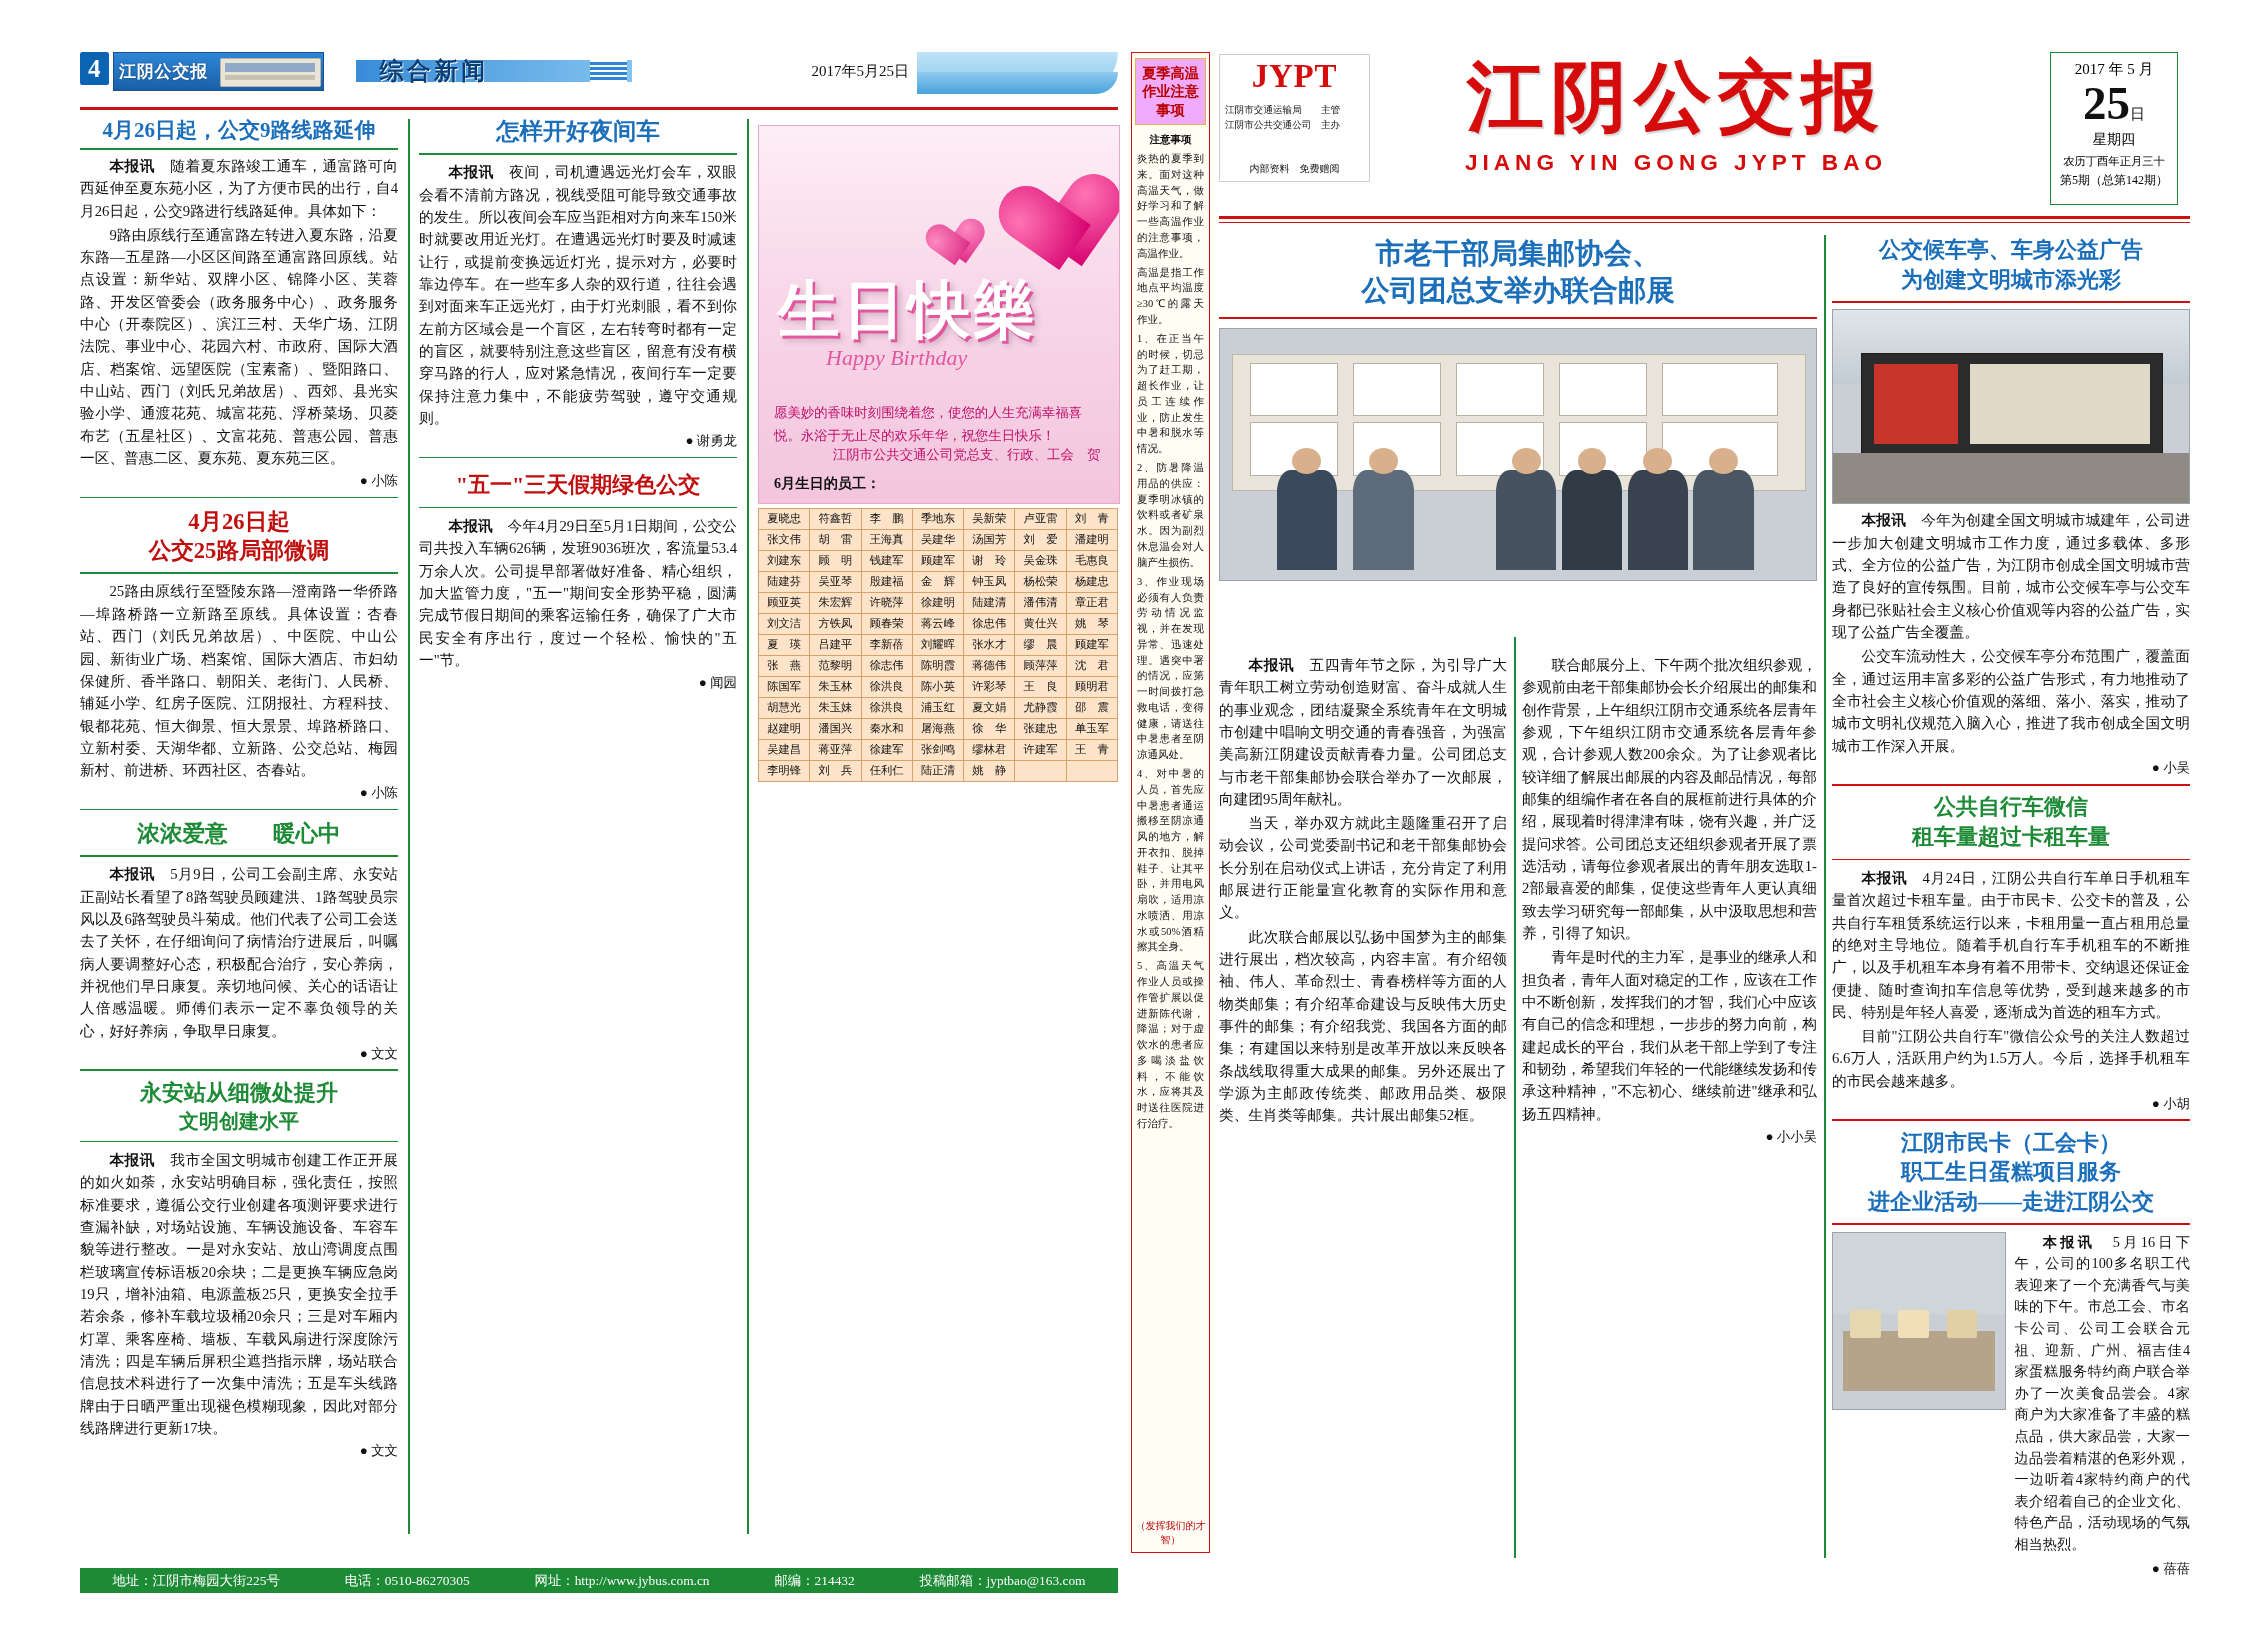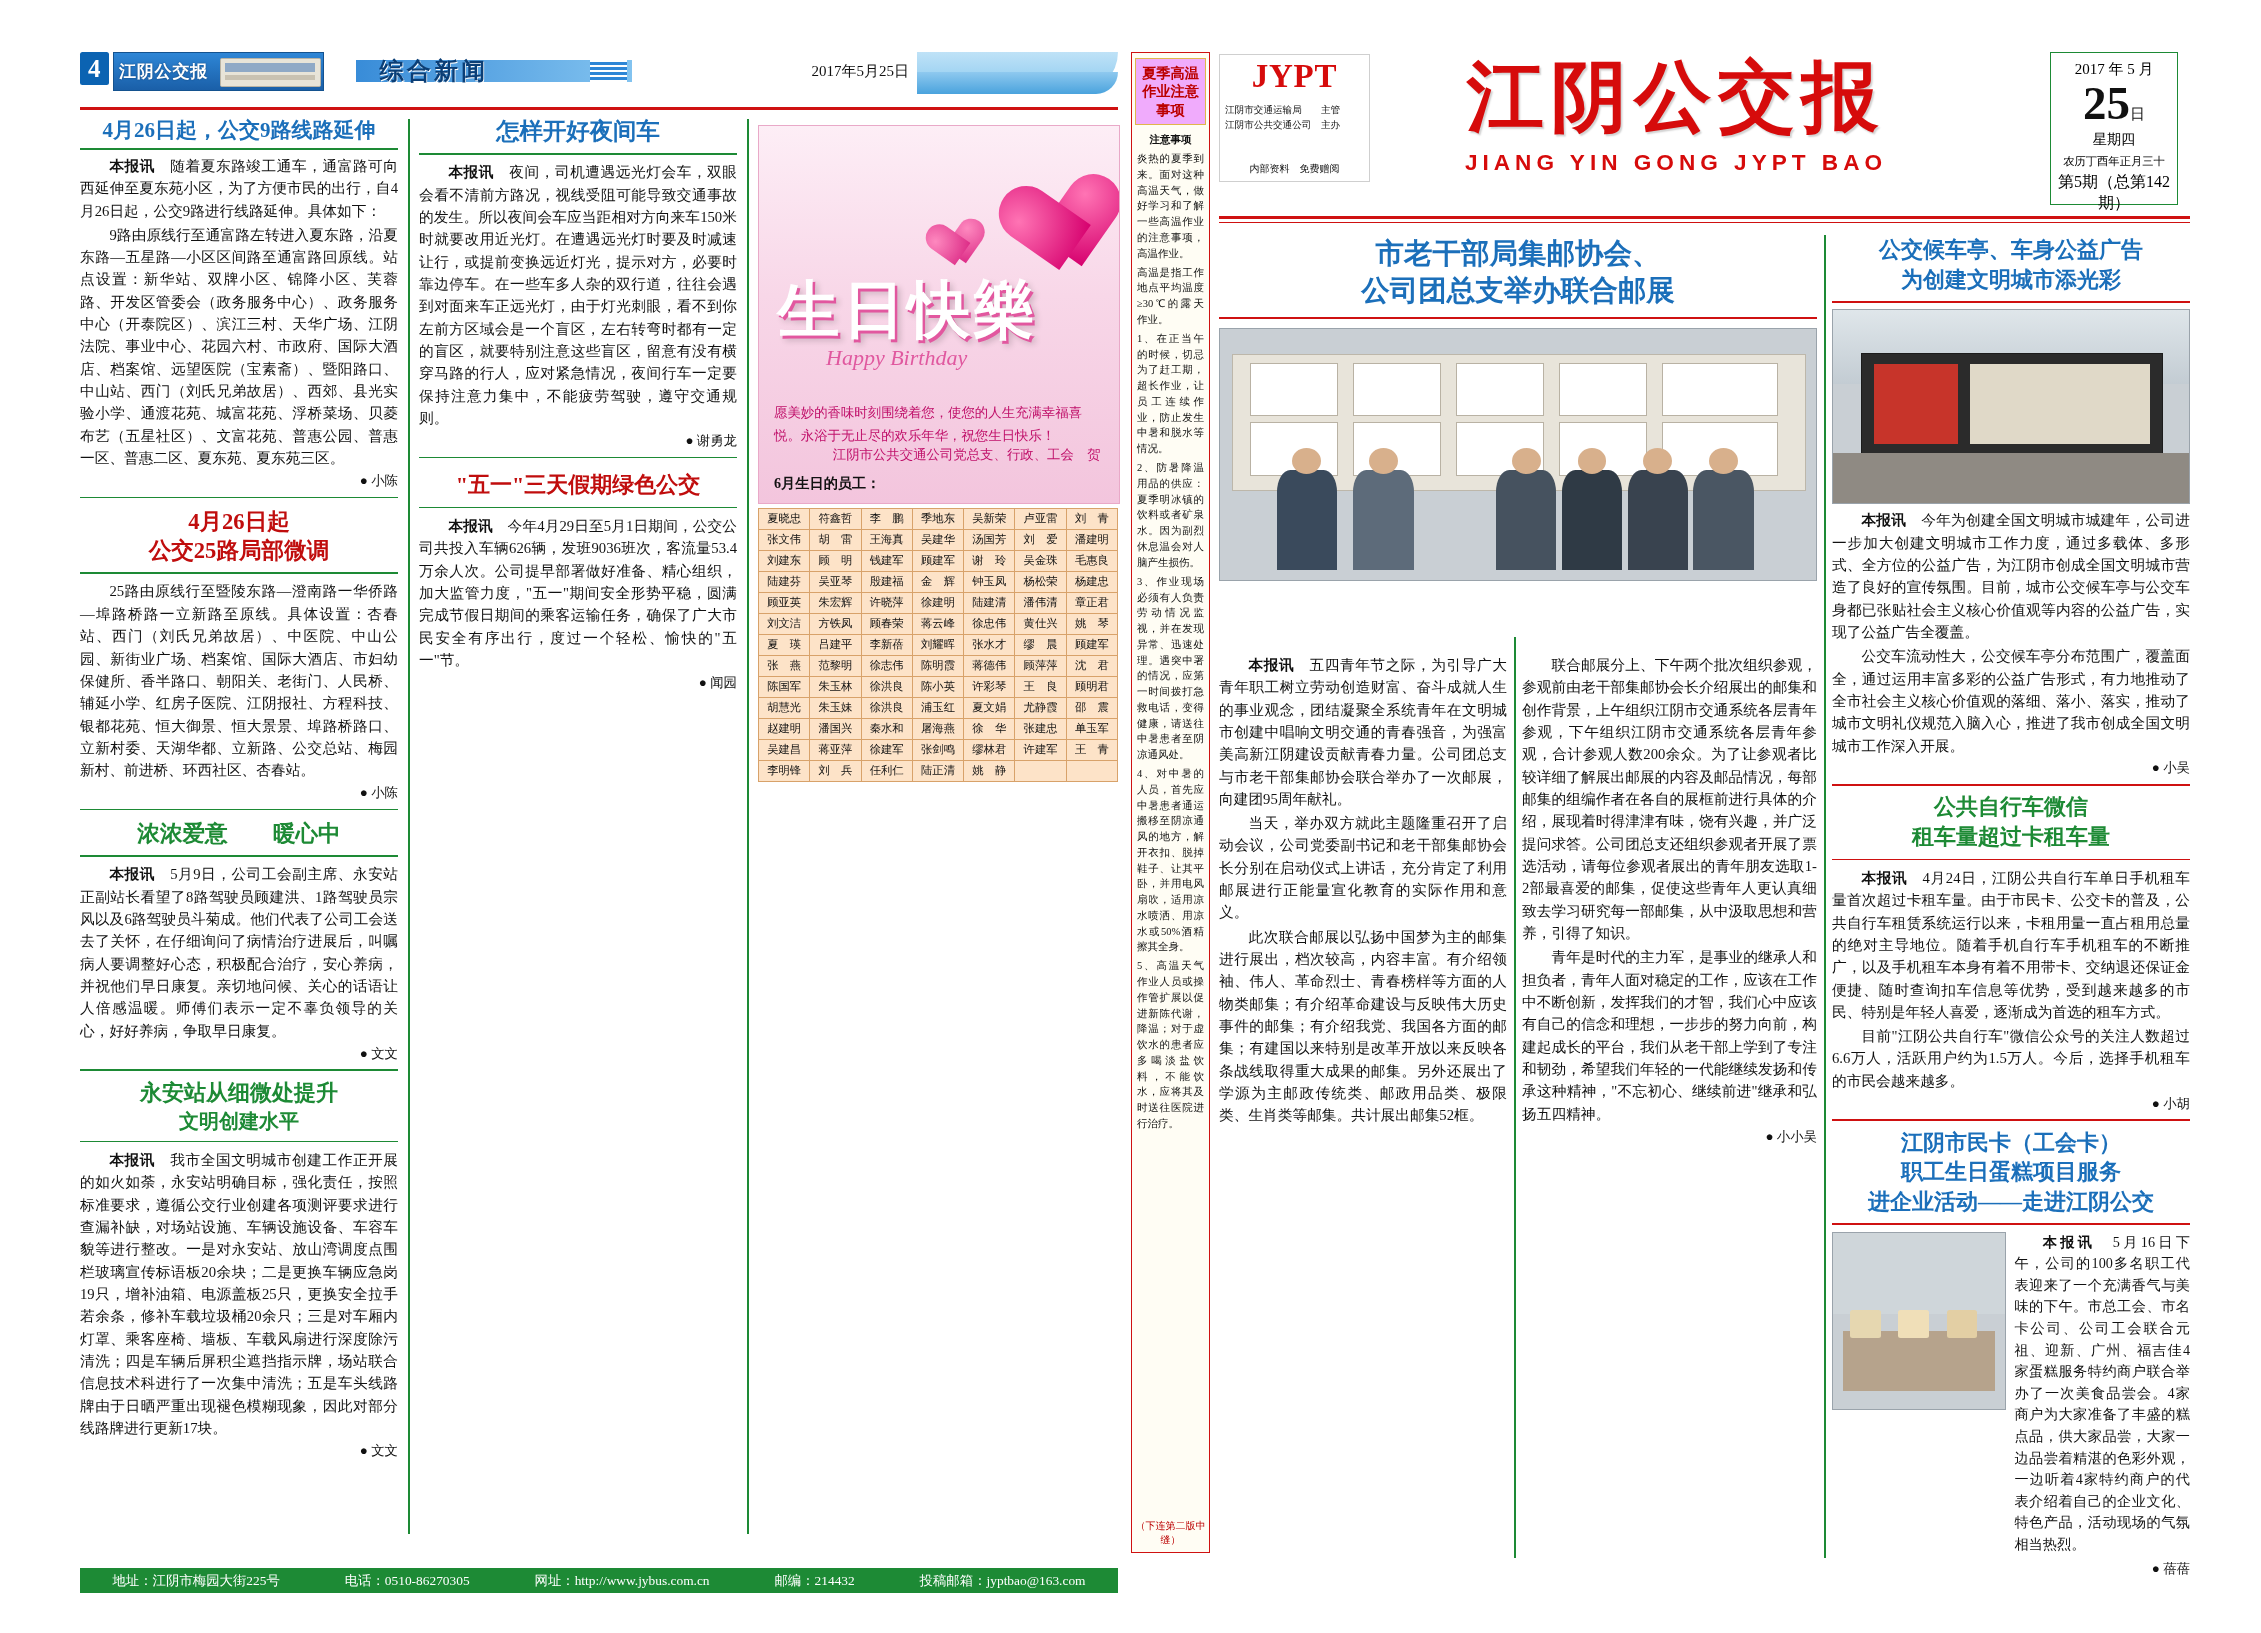--- a/index.html
+++ b/index.html
@@ -101,21 +101,21 @@
   .paper-title .cn{font-size:77px;font-weight:bold;color:#d60b0b;letter-spacing:6.7px;line-height:1.25;
       text-shadow:1.7px 1.7px 1.7px rgba(0,0,0,.18);}
   .paper-title .py{margin-top:5px;font-size:22.6px;font-weight:bold;color:#d60b0b;letter-spacing:5px;
       font-family:"Liberation Sans",sans-serif;}
   .datebox{position:absolute;right:12px;top:3.3px;width:126px;height:151px;border:1.7px solid #1d8a35;text-align:center;}
   .datebox .d1{margin-top:6.7px;font-size:15px;}
   .datebox .d2{font-size:47px;font-weight:bold;color:#111;line-height:1.05;}
   .datebox .d2 small{font-size:15px;font-weight:normal;}
   .datebox .d3{font-size:14.2px;margin-top:1.7px;}
   .datebox .d4{font-size:11.3px;margin-top:5px;}
-  .datebox .d5{font-size:16px;margin-top:3.3px;}
+  .datebox .d5{font-size:12px;margin-top:3.3px;}
 
   .rp-body{position:absolute;left:0;top:186px;width:971px;height:1340px;}
   .rc3{position:absolute;left:613px;top:0;width:358px;}
 
   .hdl-blue{font-size:25px;font-weight:bold;color:#1b6fba;text-align:center;line-height:1.3;}
   .hdl-blue2{font-size:22px;font-weight:bold;color:#1b6fba;text-align:center;line-height:1.35;}
   .hdl-grn{font-size:22px;font-weight:bold;color:#1d8a35;text-align:center;line-height:1.35;}
 
   .photo{position:relative;background:#c9cfd4;border:0.8px solid #9aa3ab;overflow:hidden;}
   .ph-sky{position:absolute;left:0;top:0;width:100%;height:38%;background:linear-gradient(180deg,#dfe6ea,#c3ccd3);}
@@ -364,21 +364,21 @@
       <div id="notice-paras">
           <div style="margin-bottom: 3.3px;">炎热的夏季到来。面对这种高温天气，做好学习和了解一些高温作业的注意事项，高温作业。</div>
           <div style="margin-bottom: 3.3px;">高温是指工作地点平均温度≥30℃的露天作业。</div>
           <div style="margin-bottom: 3.3px;">1、在正当午的时候，切忌为了赶工期，超长作业，让员工连续作业，防止发生中暑和脱水等情况。</div>
           <div style="margin-bottom: 3.3px;">2、防暑降温用品的供应：夏季明冰镇的饮料或者矿泉水。因为副烈休息温会对人脑产生损伤。</div>
           <div style="margin-bottom: 3.3px;">3、作业现场必须有人负责劳动情况监视，并在发现异常、迅速处理。遇突中署的情况，应第一时间拨打急救电话，变得健康，请送往中暑患者至阴凉通风处。</div>
           <div style="margin-bottom: 3.3px;">4、对中暑的人员，首先应中暑患者通运搬移至阴凉通风的地方，解开衣扣、脱掉鞋子、让其平卧，并用电风扇吹，适用凉水喷洒、用凉水或50%酒精擦其全身。</div>
           <div style="margin-bottom: 3.3px;">5、高温天气作业人员或操作管扩展以促进新陈代谢，降温；对于虚饮水的患者应多喝淡盐饮料，不能饮水，应将其及时送往医院进行治疗。</div>
         </div>
     </div>
-    <div class="notice-cont">（下连第二版中缝）</div>
+    <div class="notice-cont">（发挥我们的才智）</div>
   </div>
 
   <div class="right-page">
 
     <div class="rp-head">
       <div class="jypt-logo">
         <div class="lg">JYPT</div>
         <div class="lgsub">
           <div>江阴市交通运输局　　主管</div>
           <div>江阴市公共交通公司　主办</div>

